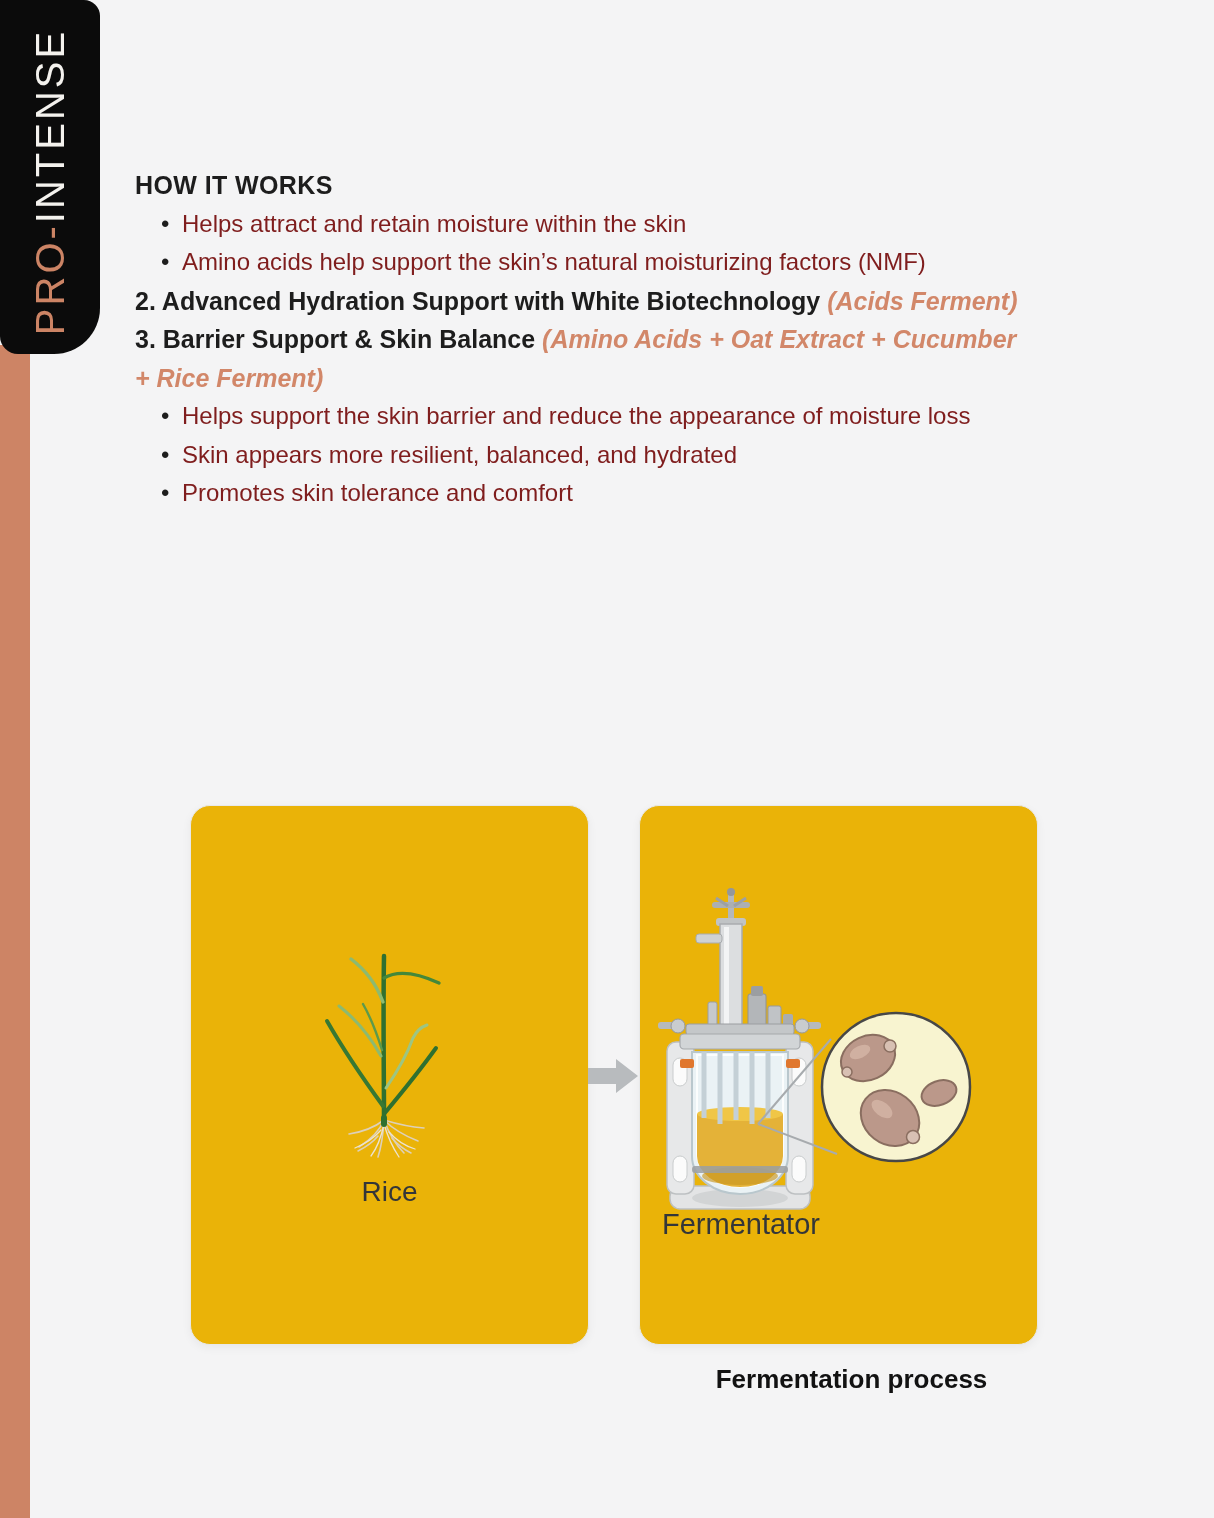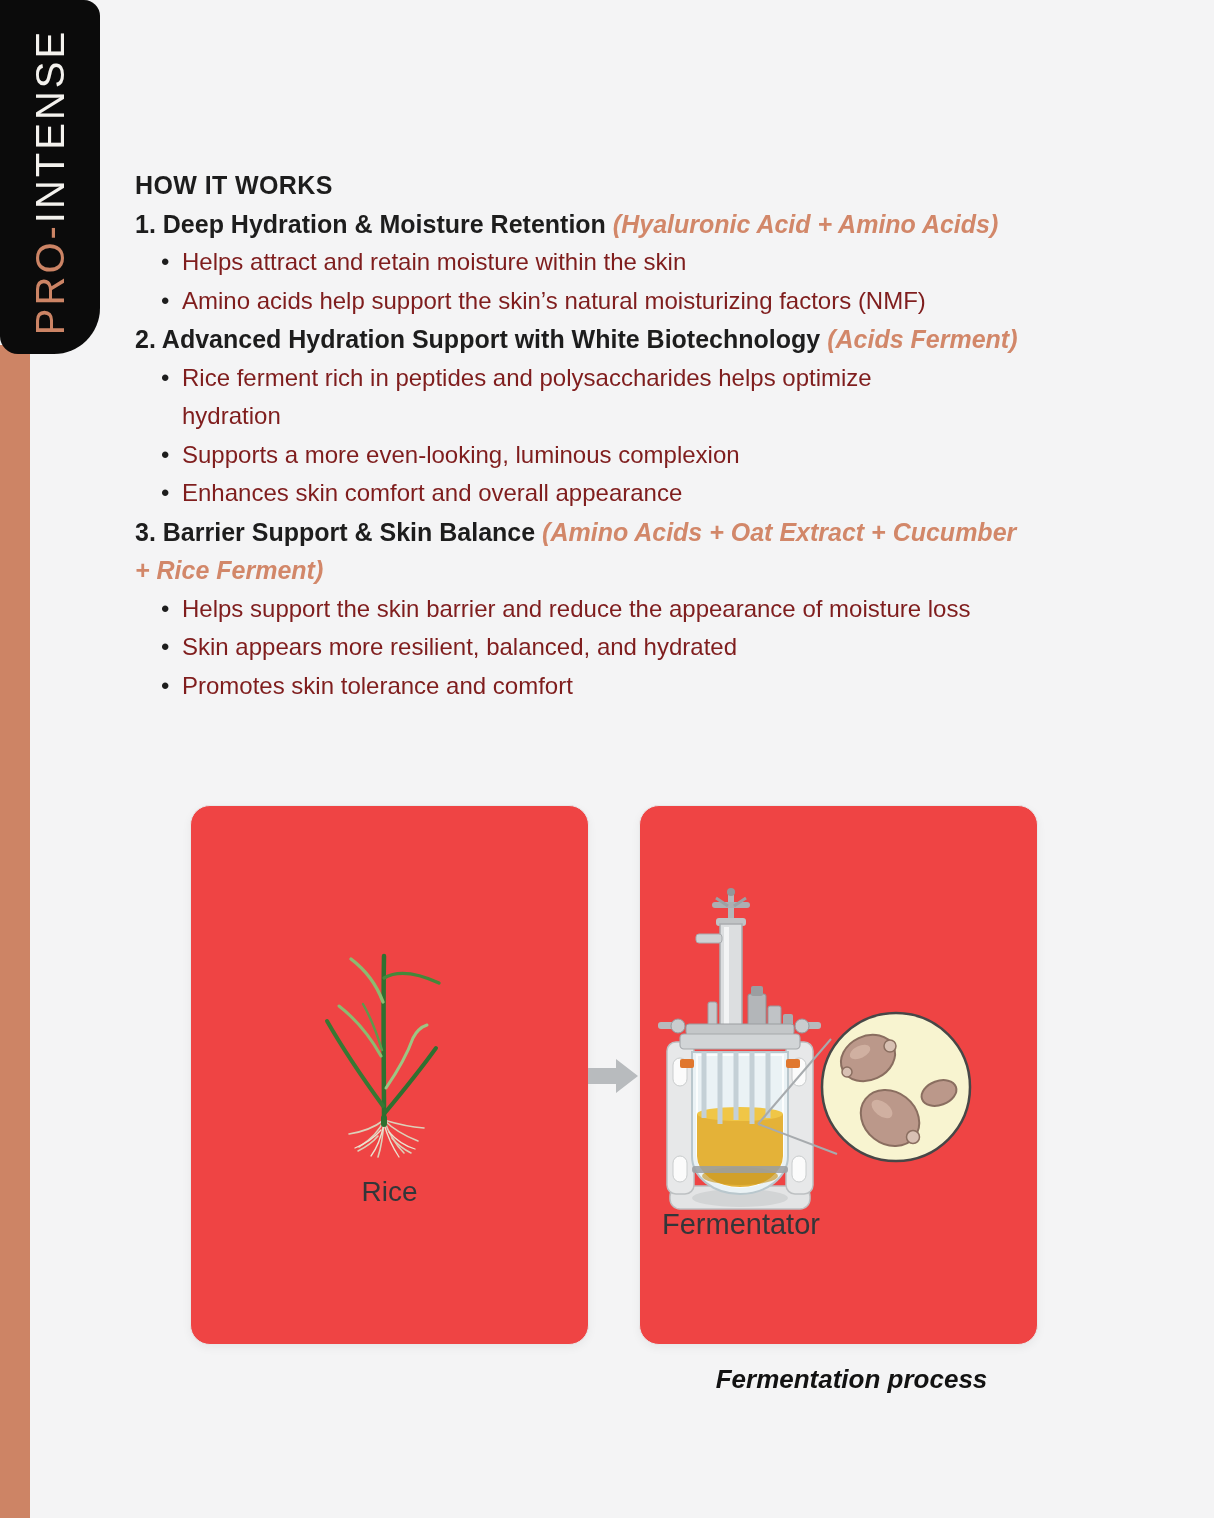--- a/index.html
+++ b/index.html
@@ -25,72 +25,63 @@
   .sec-h { font-size:25px; font-weight:700; line-height:38.5px; }
   .sec-h .h-black { white-space:pre-wrap; color:#1d1d1d; }
   .sec-h .h-accent { white-space:pre-wrap; color:#d28769; font-style:italic; }
   .sec3 { }
   ul.bullets { list-style:none; margin:0 0 0 26px; }
   ul.bullets li { position:relative; padding-left:21px; font-size:24px; line-height:38.5px;
                   color:#7f1d1d; white-space:pre-wrap; }
   ul.bullets li::before { content:"\2022"; position:absolute; left:0; top:0; font-size:24px; color:#1d1d1d; }
 
   
-  .card { position:absolute; top:805px; width:399px; height:540px; background:#ef4444;
+  .card { position:absolute; top:805px; width:399px; height:540px; background:#eab308;
           border:1px solid #e8e9ea; border-radius:20px; box-shadow:0 3px 10px rgba(0,0,0,.05); }
   .card-left  { left:190px; }
   .card-right { left:639px; }
   .img-label { position:absolute; color:#333639; }
   .rice-label { left:0; right:0; top:370px; text-align:center; font-size:28px; }
   .ferm-label { left:22px; top:402px; font-size:29px; }
   .card svg { position:absolute; left:0; top:0; }
 
   .arrow-wrap { position:absolute; left:586px; top:1054px; width:56px; height:44px; z-index:1; }
 
   .caption { position:absolute; top:1363px; font-size:26px; font-weight:700; color:#121212;
              text-align:center; line-height:32px; }
   .caption-left  { left:190px; width:399px; }
-  .caption-right { left:639px; width:425px;font-style:italic; }
+  .caption-right { left:639px; width:425px; }
 </style>
 </head>
 <body>
 
 <div class="page">
 
   <div class="stripe"></div>
 
   <div class="brand-tab">
     <div class="brand-rot">
       <span class="brand-prefix">PRO-</span><span class="brand-name">INTENSE</span>
     </div>
   </div>
 
   <div class="content">
     <div class="title">HOW IT WORKS</div>
 
     <div class="sec">
-      <div class="sec-h">
-        <span class="h-black">1. Deep Hydration &amp; Moisture Retention </span><span class="h-accent">(Hyaluronic Acid + Amino Acids)</span>
-      </div>
       <ul class="bullets">
         <li>Helps attract and retain moisture within the skin</li>
         <li>Amino acids help support the skin’s natural moisturizing factors (NMF)</li>
       </ul>
     </div>
 
     <div class="sec">
       <div class="sec-h">
         <span class="h-black">2. Advanced Hydration Support with White Biotechnology </span><span class="h-accent">(Acids Ferment)</span>
       </div>
-      <ul class="bullets">
-        <li>Rice ferment rich in peptides and polysaccharides helps optimize
-hydration</li>
-        <li>Supports a more even-looking, luminous complexion</li>
-        <li>Enhances skin comfort and overall appearance</li>
-      </ul>
     </div>
 
     <div class="sec sec3">
       <div class="sec-h">
         <span class="h-black">3. Barrier Support &amp; Skin Balance </span><span class="h-accent">(Amino Acids + Oat Extract + Cucumber
 + Rice Ferment)</span>
       </div>
       <ul class="bullets">
         <li>Helps support the skin barrier and reduce the appearance of moisture loss</li>
         <li>Skin appears more resilient, balanced, and hydrated</li>

